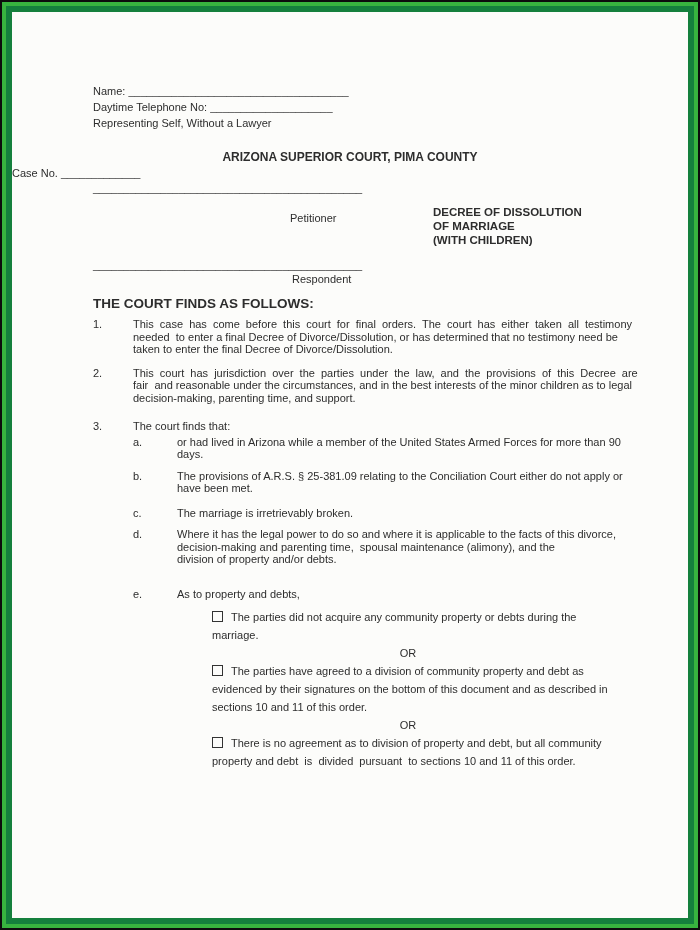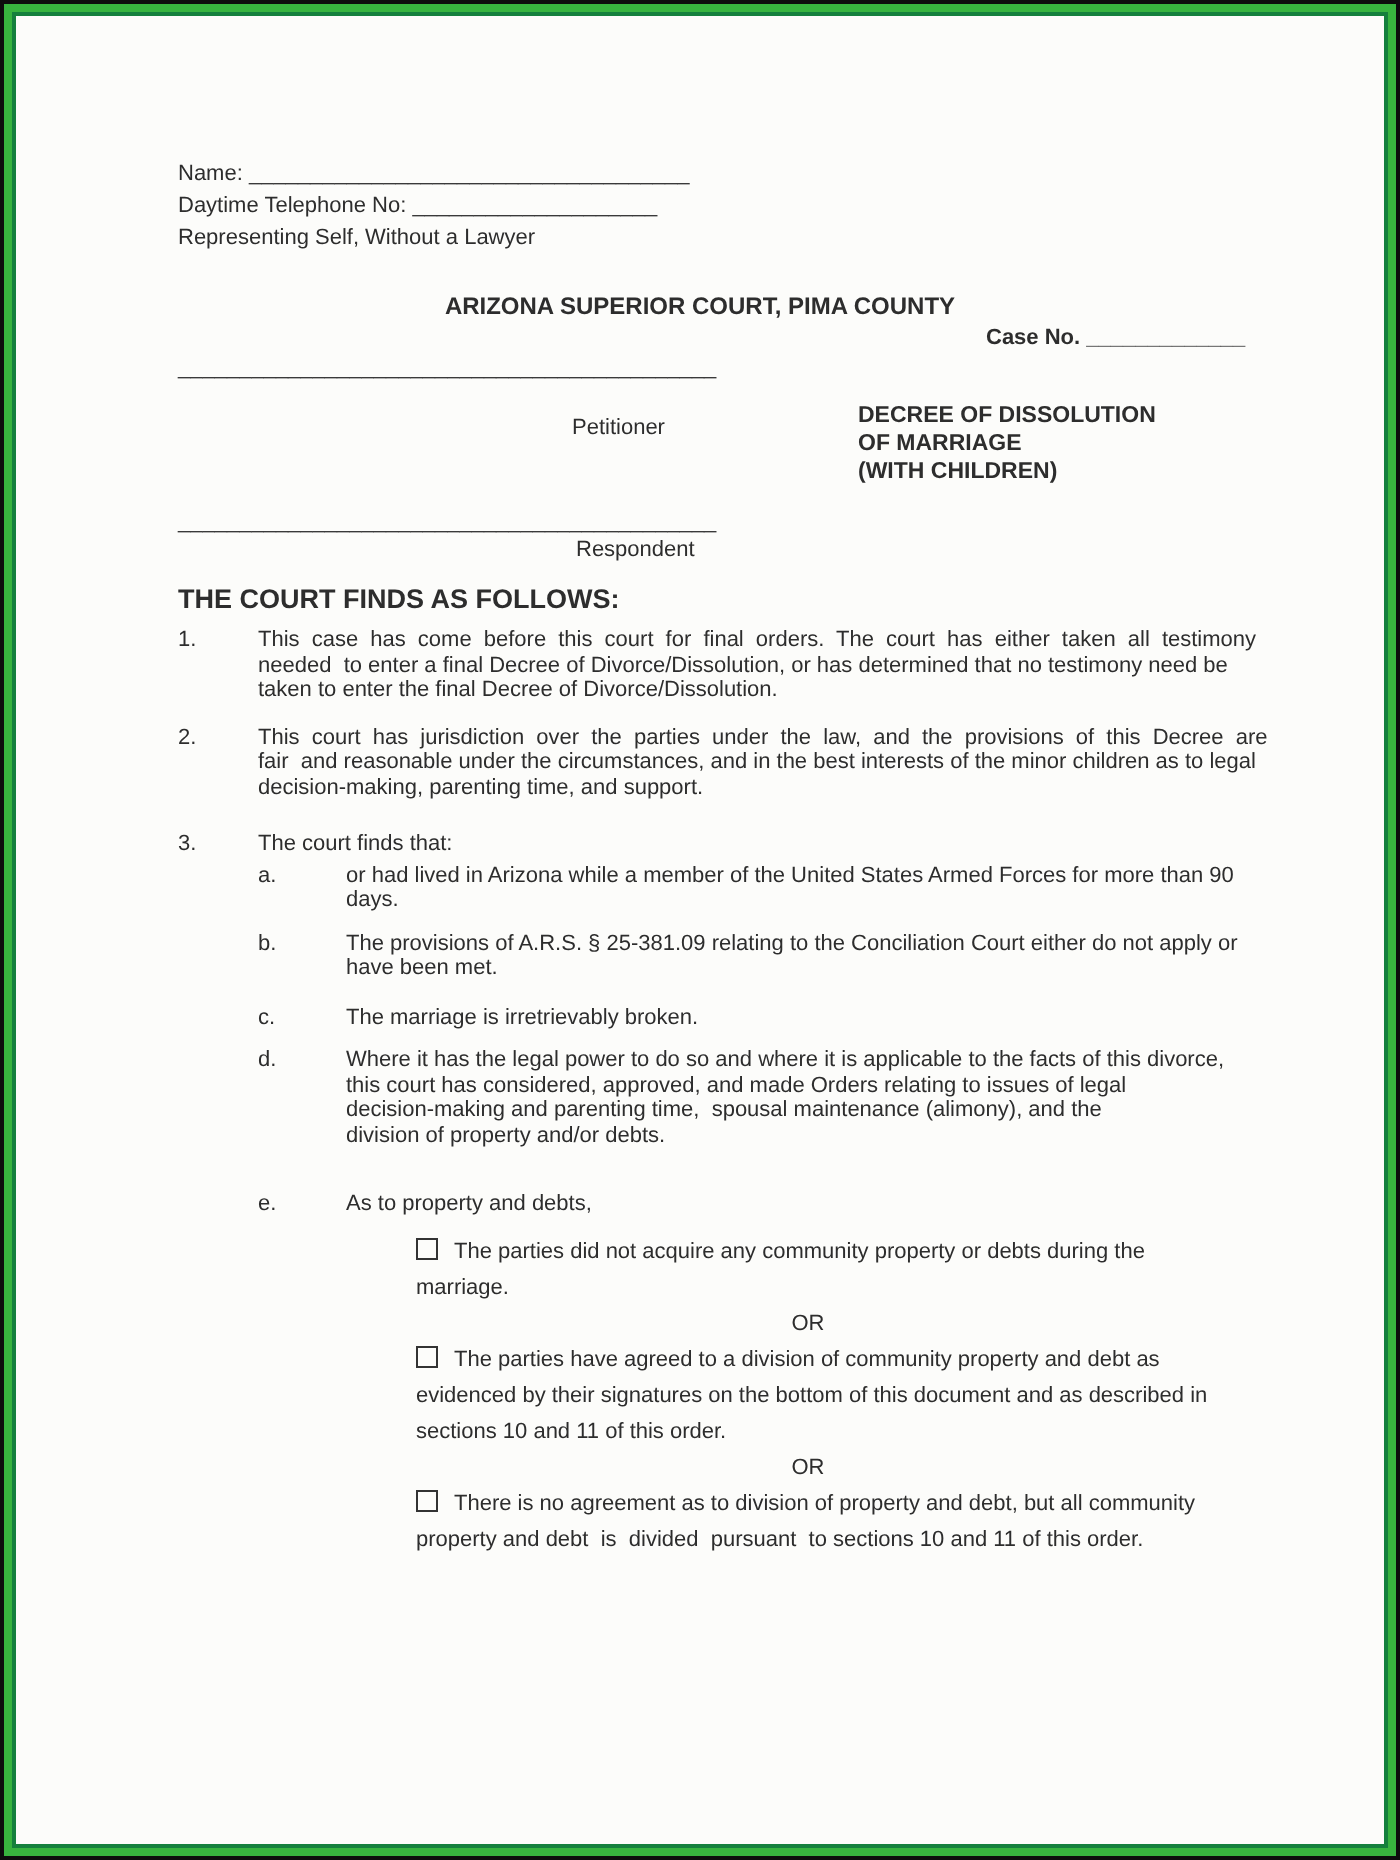--- a/index.html
+++ b/index.html
@@ -4,32 +4,32 @@
 <style>
   html,body { margin:0; padding:0; }
   body {
     width:700px; height:930px; position:relative;
     background:#0d0d0d;
     font-family:"Liberation Sans", sans-serif;
   }
   .frame-green { position:absolute; inset:2px; background:#38b43f; }
   .paper {
     position:absolute; inset:6px; background:#fcfcfa;
-    border:2px solid #15803d;
+    border:6px solid #15803d;
   }
   .content { position:absolute; inset:0; color:#2d2d2d; font-size:11px; }
 
   
   .hdr { padding:71px 0 0 81px; line-height:16px; }
   .hdr .row { white-space:pre; }
   .blank { color:#3a3a3a; letter-spacing:0; }
 
   
   .court-title { margin-top:18px; text-align:center; font-weight:bold; font-size:12px; line-height:16px; }
-  .case-line { margin-left:485px; line-height:16px; white-space:pre;font-weight:bold; }
+  .case-line { line-height:16px; white-space:pre; }
 
   
   .caption { position:relative; margin-left:81px; width:560px; height:92px; }
   .sigline { line-height:14px; white-space:pre; }
   .pet-label { margin-left:197px; line-height:14px; margin-top:16px; }
   .resp-label { margin-left:199px; line-height:14px; }
   .resp-line { margin-top:33px; }
   .decree { position:absolute; left:340px; top:24px; font-weight:bold; font-size:11.5px; line-height:14px; }
 
   
@@ -137,21 +137,20 @@
       <div class="letter">c.</div>
       <div class="body">
         <div class="line">The marriage is irretrievably broken.</div>
       </div>
     </div>
 
     <div class="sub mt9">
       <div class="letter">d.</div>
       <div class="body">
         <div class="line">Where it has the legal power to do so and where it is applicable to the facts of this divorce,</div>
-        <div class="line">this court has considered, approved, and made Orders relating to issues of legal</div>
         <div class="line">decision-making and parenting time,  spousal maintenance (alimony), and the</div>
         <div class="line">division of property and/or debts.</div>
       </div>
     </div>
 
     <div class="sub mt22">
       <div class="letter">e.</div>
       <div class="body">
         <div class="line">As to property and debts,</div>
       </div>

